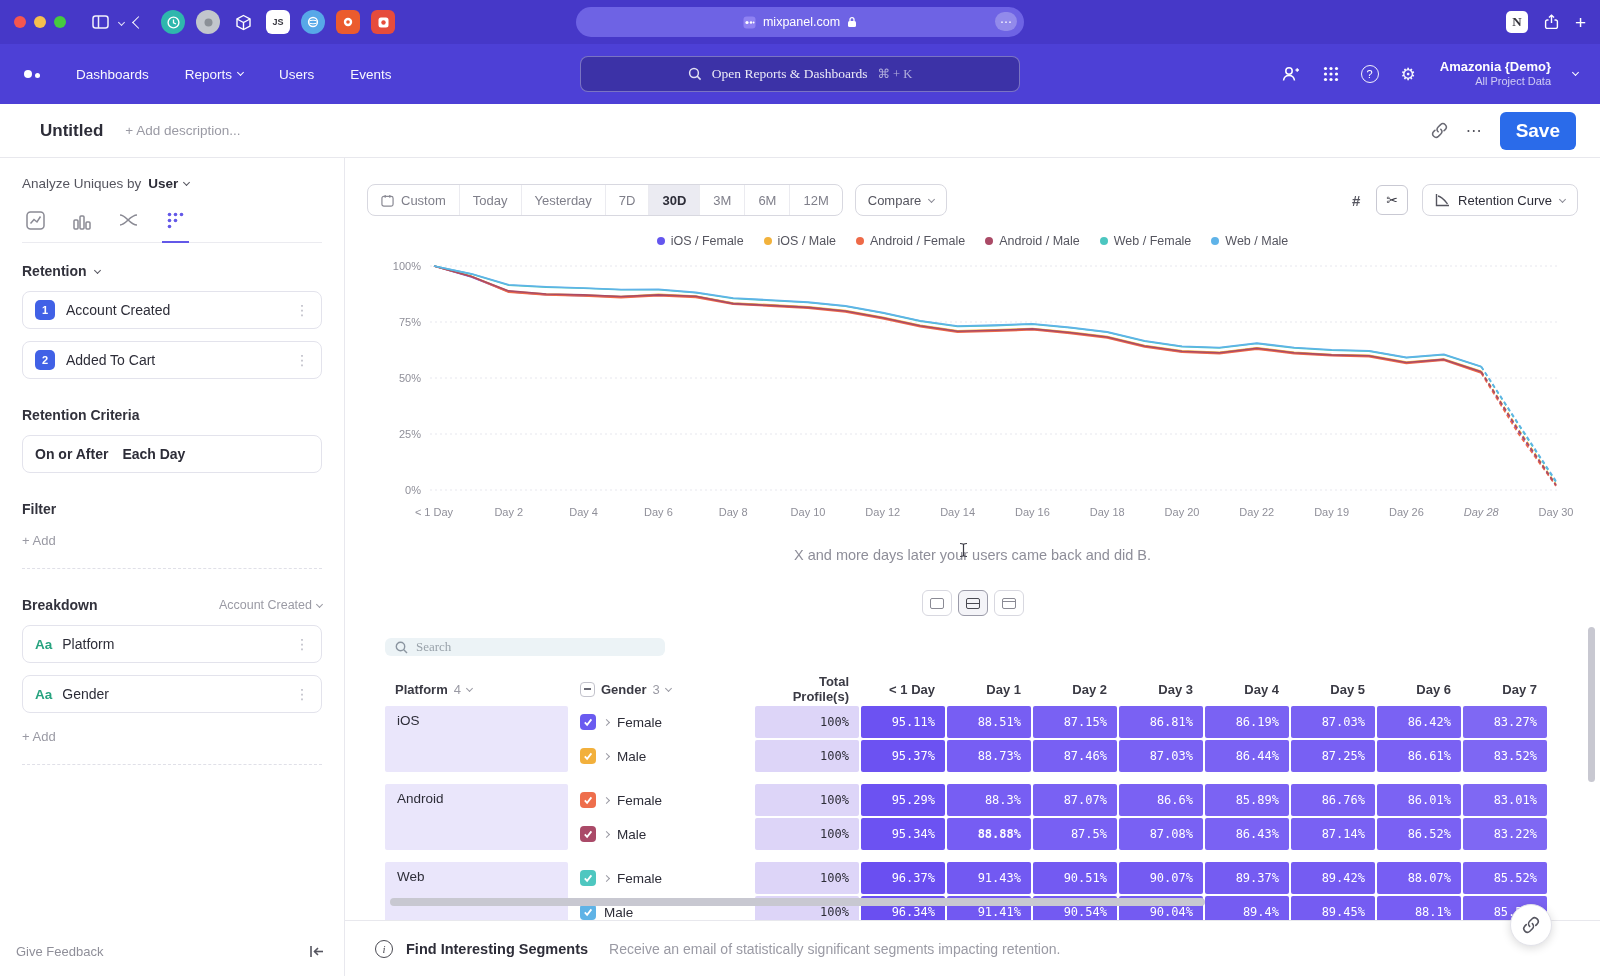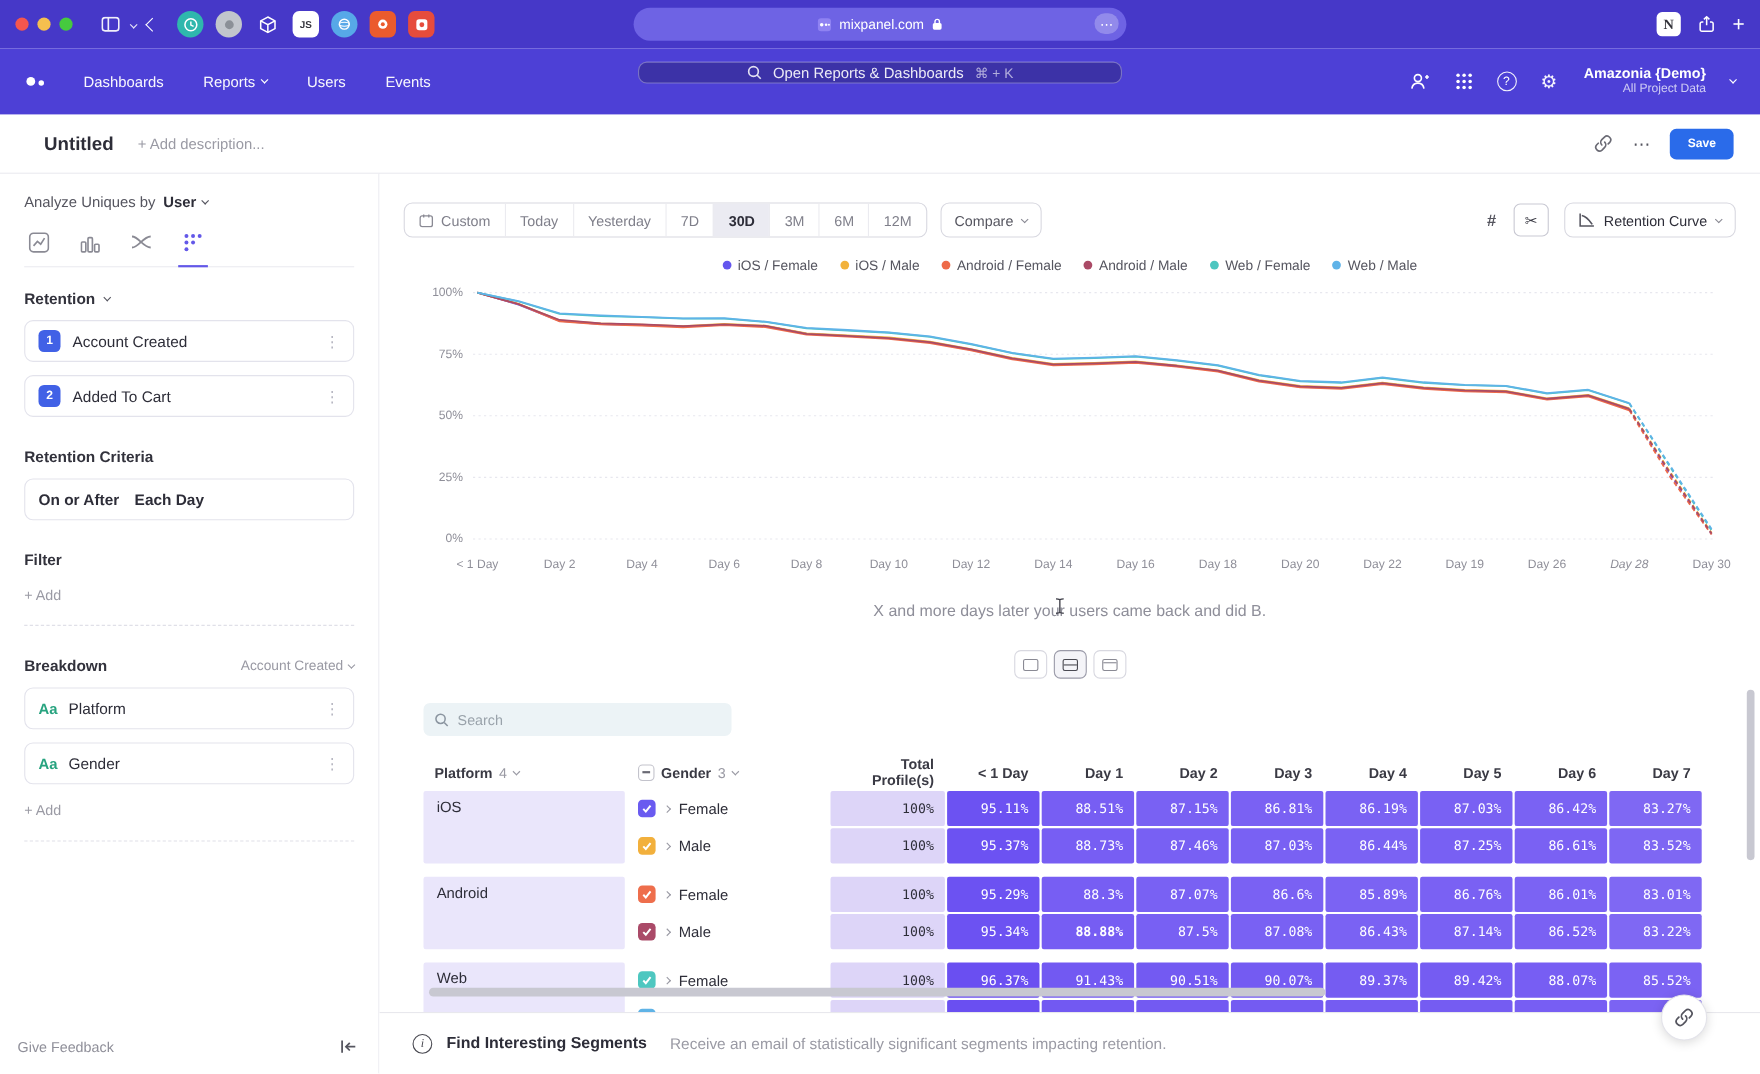--- a/index.html
+++ b/index.html
@@ -33,39 +33,39 @@
   .c-white{color:#fff;}
   .back{width:9px;height:9px;margin:0 4px 0 10px;}
 
   
   .appbar{height:60px;background:#4d40d6;position:relative;display:flex;align-items:center;padding:0 24px;}
   .logo{display:flex;align-items:flex-end;gap:3px;margin-right:36px;}
   .ld1{width:8px;height:8px;border-radius:50%;background:#fff;}
   .ld2{width:5px;height:5px;border-radius:50%;background:#fff;}
   .nav{display:flex;align-items:center;gap:36px;}
   .nav-item{display:flex;align-items:center;color:rgba(255,255,255,.96);font-size:13.5px;}
-  .app-search{position:absolute;left:50%;transform:translateX(-50%);top:12px;width:440px;height:20px;border-radius:8px;
-    background:rgba(0,0,0,.22);border:1px solid rgba(255,255,255,.32);display:flex;align-items:center;justify-content:center;gap:10px;}
+  .app-search{position:absolute;left:50%;transform:translateX(-50%);top:12px;width:440px;height:36px;border-radius:8px;
+    background:rgba(0,0,0,.22);border:1px solid rgba(255,255,255,.32);display:flex;align-items:center;justify-content:center;gap:10px;font-family:Liberation Serif, serif;}
   .as-text{color:rgba(255,255,255,.9);font-size:13.5px;}
   .as-kbd{color:rgba(255,255,255,.6);font-size:12.5px;}
   .app-right{position:absolute;right:22px;display:flex;align-items:center;gap:22px;color:#fff;}
   .help-ic{width:18px;height:18px;border:1.5px solid rgba(255,255,255,.92);border-radius:50%;display:flex;align-items:center;justify-content:center;font-size:11px;color:#fff;}
   .gear-ic{font-size:17px;line-height:1;color:rgba(255,255,255,.95);}
   .project{text-align:right;line-height:1.25;margin-left:2px;}
   .p-name{font-size:13px;font-weight:700;color:#fff;}
   .p-sub{font-size:11px;color:rgba(255,255,255,.72);}
 
   
   .titlebar{height:54px;border-bottom:1px solid #e8e8ed;display:flex;align-items:center;padding:0 24px 0 40px;background:#fff;}
   .tb-title{font-size:17px;font-weight:700;color:#2d2d38;margin-right:22px;}
   .tb-desc{font-size:13.5px;color:#9a9aa4;}
   .tb-right{margin-left:auto;display:flex;align-items:center;gap:18px;}
   .icon-btn{color:#6a6a74;display:flex;align-items:center;}
   .kebab-h{font-size:16px;color:#55555f;}
-  .save-btn{background:#2a6bea;color:#fff;font-size:11px;font-weight:700;border:none;border-radius:6px;padding:8px 16px;font-family:inherit;}
+  .save-btn{background:#2a6bea;color:#fff;font-size:19px;font-weight:700;border:none;border-radius:6px;padding:8px 16px;font-family:inherit;}
 
   
   .content{display:flex;height:818px;}
   .sidebar{width:345px;border-right:1px solid #e8e8ee;display:flex;flex-direction:column;background:#fff;}
   .sb-scroll{flex:1;padding:18px 22px 0;overflow:hidden;}
   .sb-analyze{display:flex;align-items:center;gap:7px;font-size:13.5px;color:#55555f;margin-bottom:16px;}
   .sb-analyze-value{display:flex;align-items:center;gap:6px;font-weight:700;color:#2d2d38;}
   .sb-analyze-value .chev{margin-top:-2px;color:#55555f;}
   .sb-tabs{display:flex;align-items:center;gap:28px;padding:4px 4px 12px;border-bottom:1px solid #ebebf0;margin-bottom:20px;position:relative;}
   .sb-tab{color:#8a8a94;display:flex;position:relative;}
@@ -128,21 +128,21 @@
   .toggles{display:flex;justify-content:center;gap:6px;margin-top:26px;}
   .toggle{width:30px;height:26px;border:1px solid #d8d8e0;border-radius:6px;background:#fff;display:flex;align-items:center;justify-content:center;}
   .toggle.sel{border-color:#9a9aa8;background:#f4f4f8;}
   .mini{width:14px;height:11px;border:1.3px solid #8a8a94;border-radius:2px;position:relative;}
   .toggle.sel .mini{border-color:#4a4a52;}
   .mini.split::after{content:"";position:absolute;left:0;right:0;top:45%;border-top:1.3px solid #4a4a52;}
   .mini.topbar::after{content:"";position:absolute;left:0;right:0;top:2.5px;border-top:1.3px solid #8a8a94;}
 
   
   .table-area{margin:22px 0 0 40px;width:1162px;}
-  .tsearch{width:280px;height:30px;background:#ecf3f6;border-radius:6px;display:flex;align-items:center;gap:8px;padding:0 10px;}
+  .tsearch{width:280px;height:18px;background:#ecf3f6;border-radius:6px;display:flex;align-items:center;gap:8px;padding:0 10px;font-family:Liberation Serif, serif;}
   .tsearch-ph{font-size:13px;color:#9aa3ab;}
   .thead{display:grid;grid-template-columns:183px 183px 104px repeat(8,84px);gap:2px;height:34px;align-items:center;margin-top:16px;}
   .th{font-size:13px;color:#3a3a44;display:flex;align-items:center;gap:6px;padding:0 10px;}
   .thb{font-weight:700;}
   .thc{color:#9a9aa4;}
   .th .chev{color:#9a9aa4;margin-top:-2px;}
   .total-h,.day-h{justify-content:flex-end;font-weight:700;text-align:right;}
   .hcb{width:15px;height:15px;border:1.5px solid #c3c3cc;border-radius:4px;display:flex;align-items:center;justify-content:center;background:#fff;flex:none;}
   .minus{width:7px;height:2px;background:#6a6a74;}
   .tgroup{display:grid;grid-template-columns:183px 183px 104px repeat(8,84px);grid-auto-rows:32px;gap:2px;margin-bottom:12px;}

